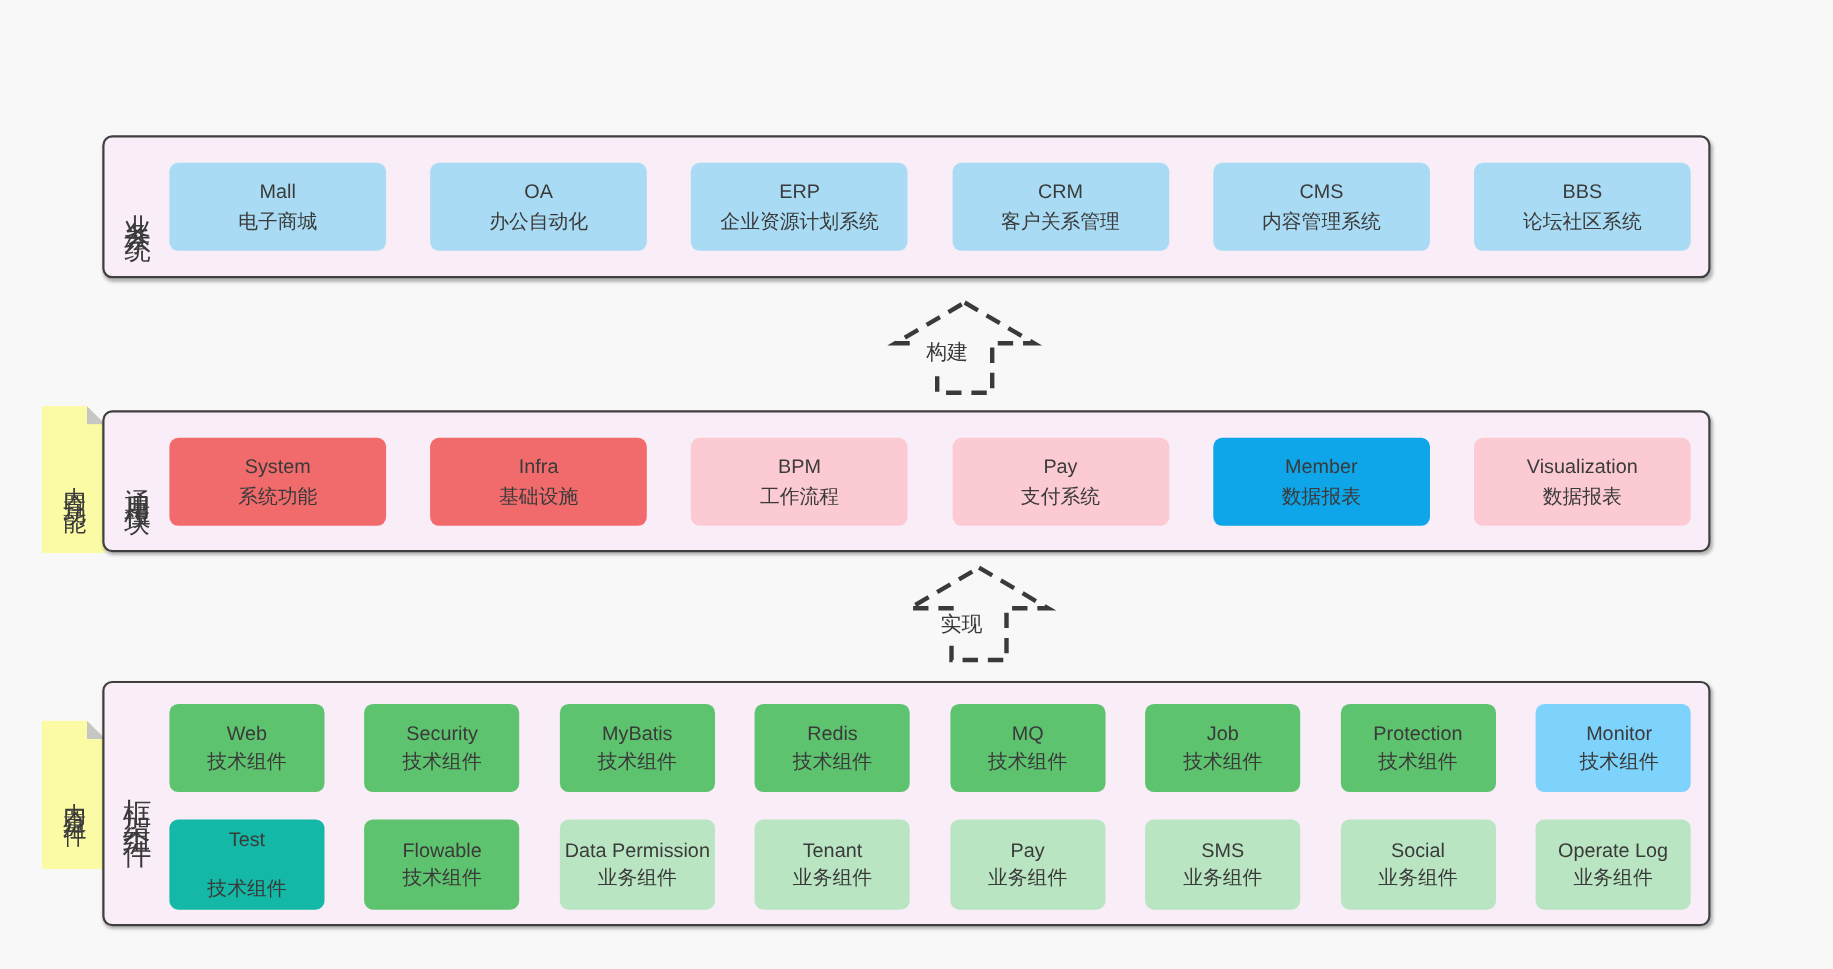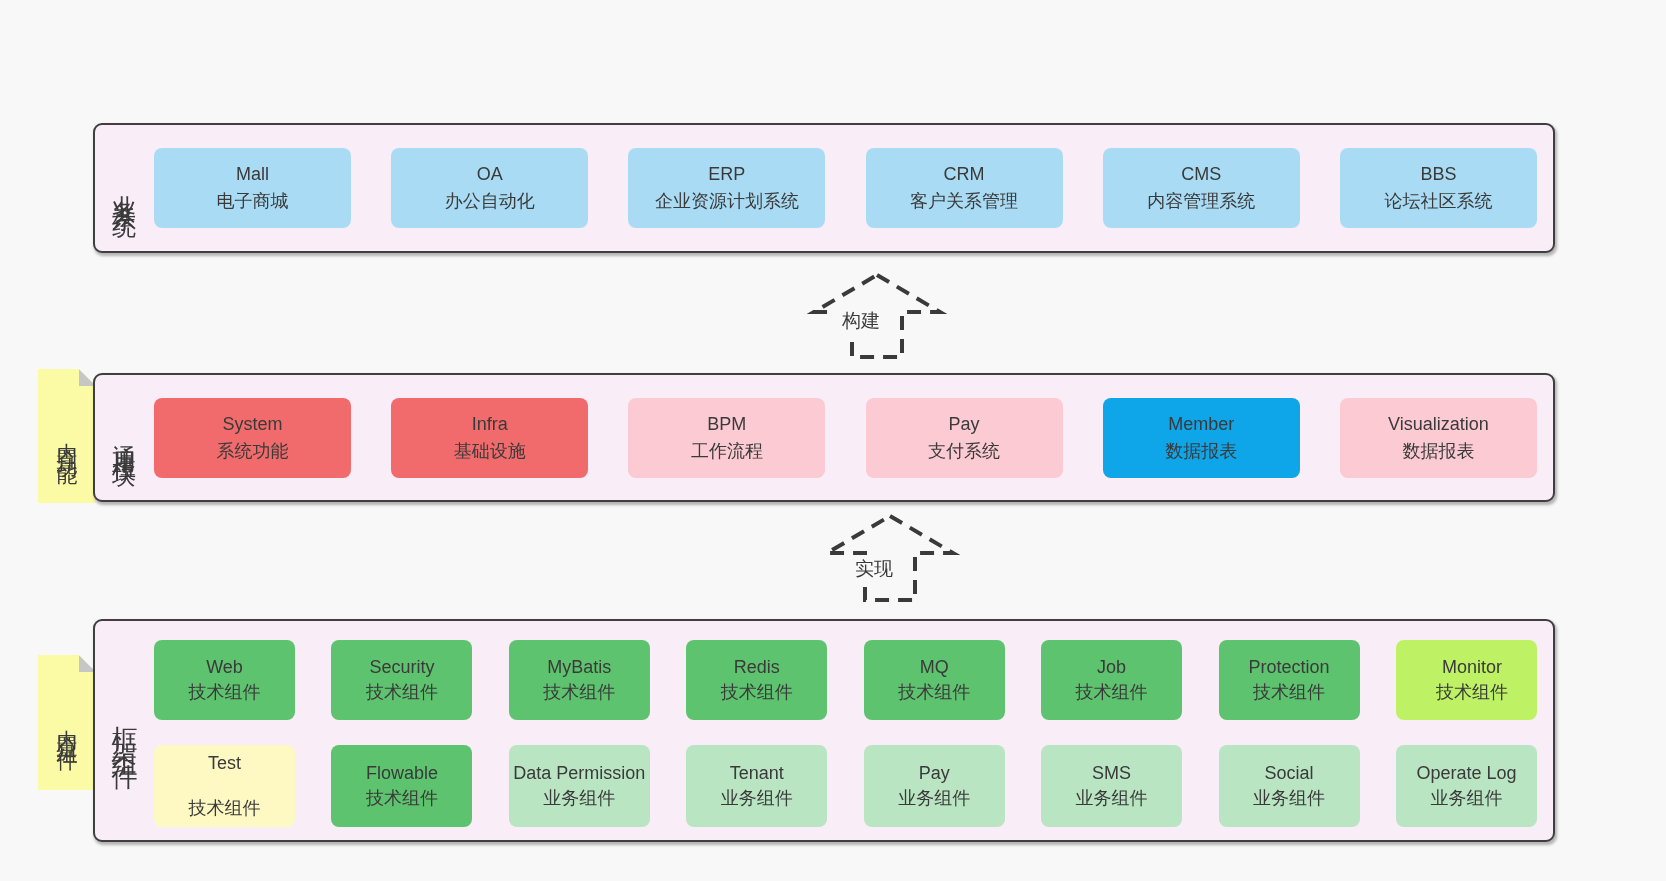--- a/index.html
+++ b/index.html
@@ -189,27 +189,27 @@
           <div>技术组件</div>
         </div>
         <div class="box" style="background: rgb(94, 195, 110);">
           <div>Job</div>
           <div>技术组件</div>
         </div>
         <div class="box" style="background: rgb(94, 195, 110);">
           <div>Protection</div>
           <div>技术组件</div>
         </div>
-        <div class="box" style="background: #bef264; padding-left: 15px;">
+        <div class="box" style="background: #7dd3fc; padding-left: 15px;">
           <div>Monitor</div>
           <div>技术组件</div>
         </div>
       </div>
     <div class="boxes-row narrow" id="components-row-2">
-        <div class="box" style="background: #fef9c3; gap: 20px;">
+        <div class="box" style="background: #14b8a6; gap: 20px;">
           <div>Test</div>
           <div>技术组件</div>
         </div>
         <div class="box" style="background: rgb(94, 195, 110);">
           <div>Flowable</div>
           <div>技术组件</div>
         </div>
         <div class="box" style="background: rgb(185, 229, 194);">
           <div>Data Permission</div>
           <div>业务组件</div>

